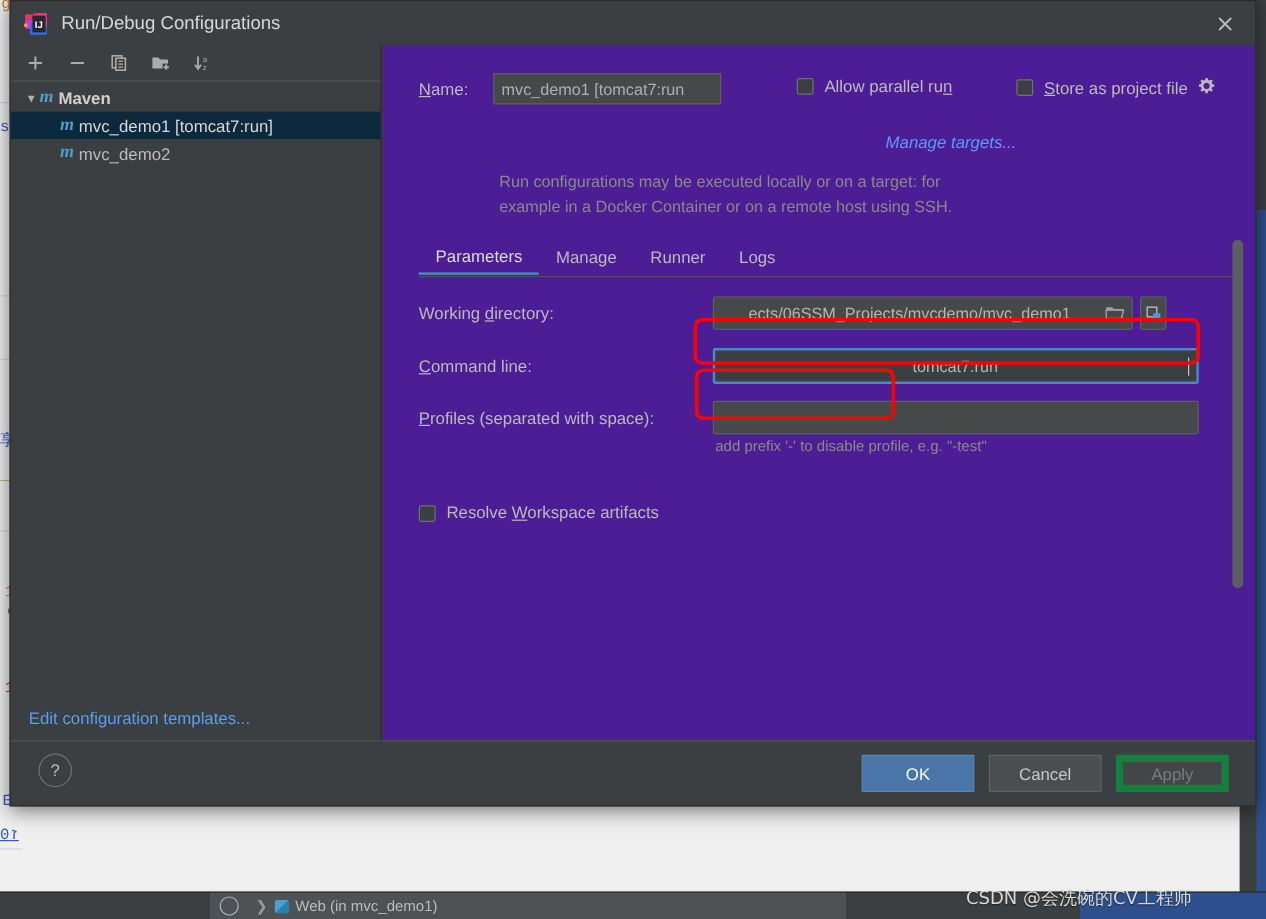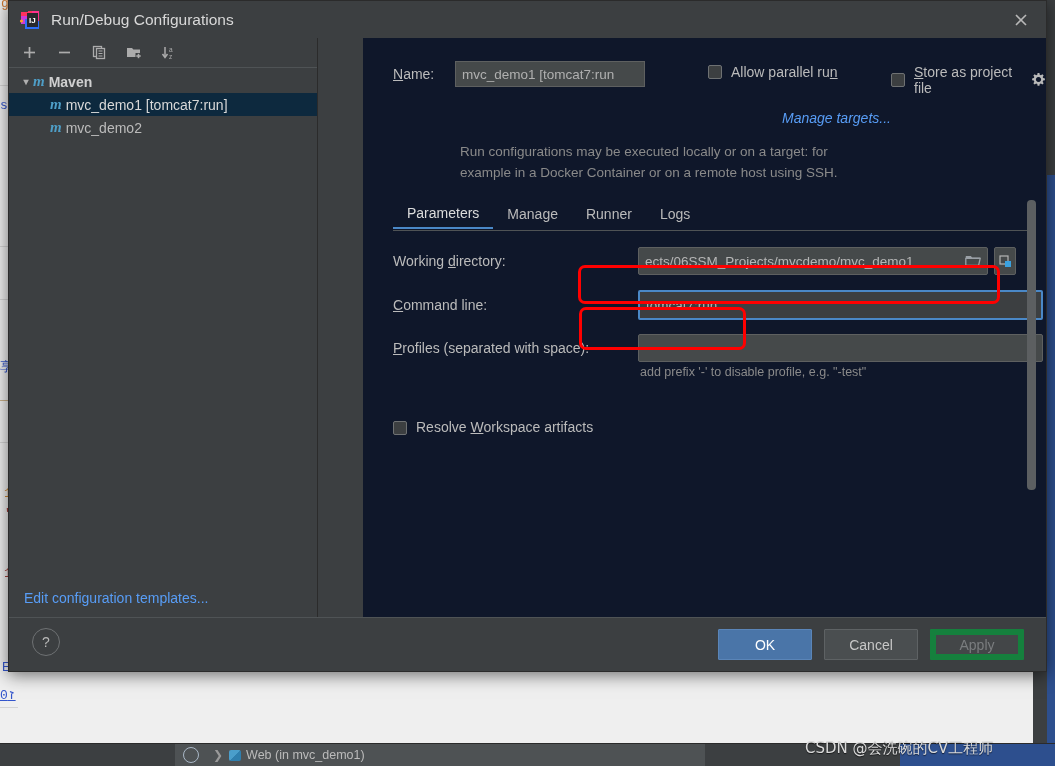--- a/index.html
+++ b/index.html
@@ -158,23 +158,22 @@
   .tree-indent { padding-left: 41px; }
   .edit-templates {
     position: absolute; left: 15px; bottom: 12px;
     color: #589df6; font-size: 14px; cursor: pointer;
   }
 
   
   .right-panel {
     position: absolute; left: 310px; top: 37px;
     right: 0; bottom: 53px;
-    background: #0f172a;
-    box-sizing: border-box;
-    margin-left: 44px;
+    background: #4c1d95;
+    box-sizing: border-box;
   }
   .row { display: flex; align-items: center; }
   .lbl {
     color: #bbbbbb; font-size: 14px;
   }
   .mn { text-decoration: underline; }
 
   .name-row { position: absolute; left: 30px; top: 23px; }
   .name-label { width: 62px; }
   .name-input {
@@ -269,20 +268,21 @@
   .field {
     background: #45494a;
     border: 1px solid #5e6060;
     border-radius: 2px;
     height: 28px;
     box-sizing: border-box;
     display: flex; align-items: center;
     padding: 0 6px;
     color: #b6b6b6;
     font-size: 13.5px;
+    text-align: center;
   }
   .field.focused {
     border: 2px solid #4a88c7;
     background: #45494a;
   }
   .field-text { flex: 1; white-space: nowrap; overflow: hidden; }
   .folder-icon { margin-left: 6px; cursor: pointer; display: inline-flex; }
   .macro-btn {
     width: 22px; height: 28px;
     background: #45494a;

